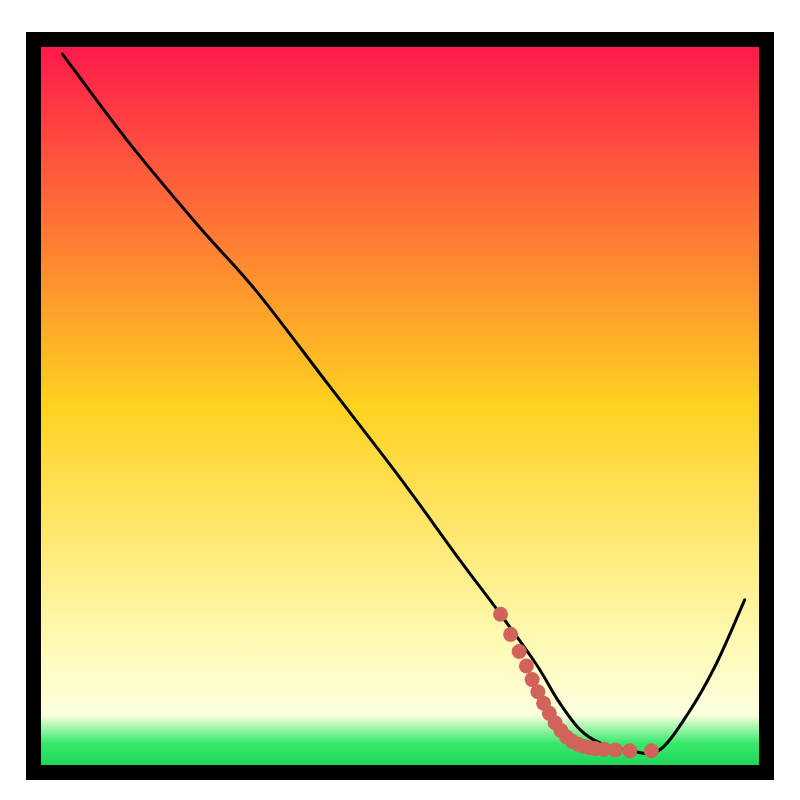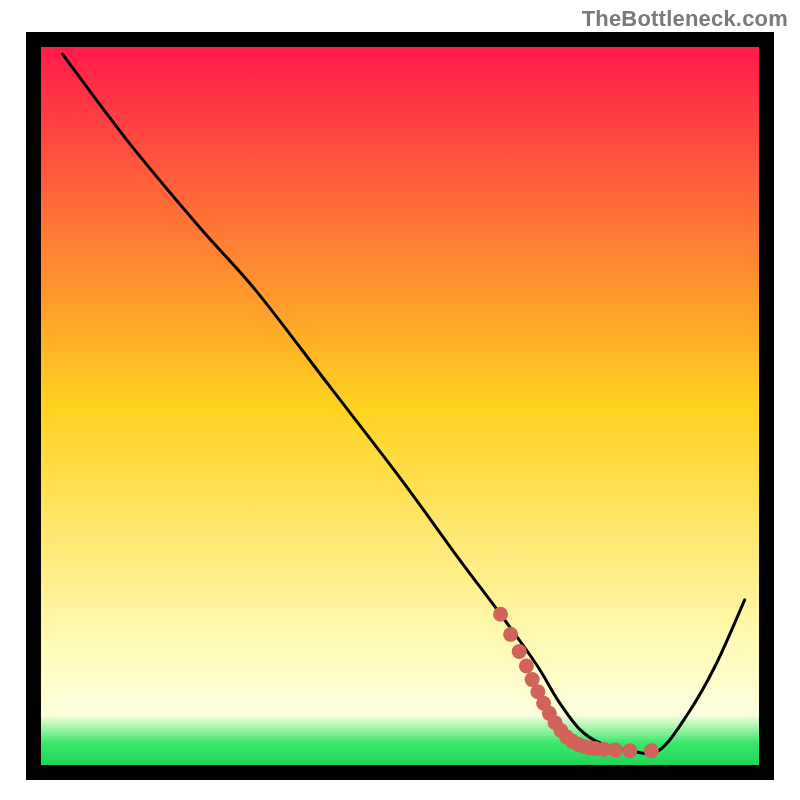--- a/index.html
+++ b/index.html
@@ -39,21 +39,20 @@
     display: block;
     width: 100%;
     height: 100%;
   }
 </style>
 </head>
 <body>
 
 <div class="stage">
 
-  <div class="watermark">TheBottleneck.com</div>
 
   <div class="frame">
 
     <svg viewBox="0 0 1000 1000" preserveAspectRatio="none">
       <defs>
         <linearGradient id="bg-grad" x1="0" y1="0" x2="0" y2="1">
             <stop offset="0.00%" stop-color="#ff1a4b"></stop>
             <stop offset="50.00%" stop-color="#ffd21f"></stop>
             <stop offset="82.00%" stop-color="#fff9b0"></stop>
             <stop offset="93.00%" stop-color="#fcffdf"></stop>

